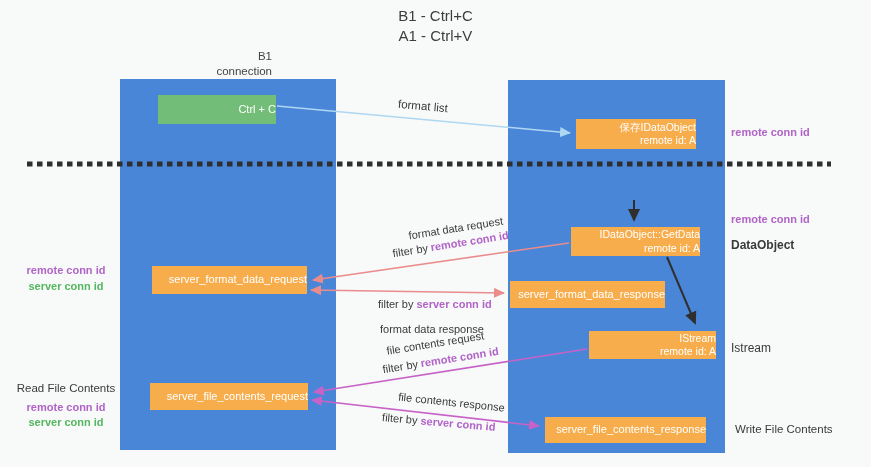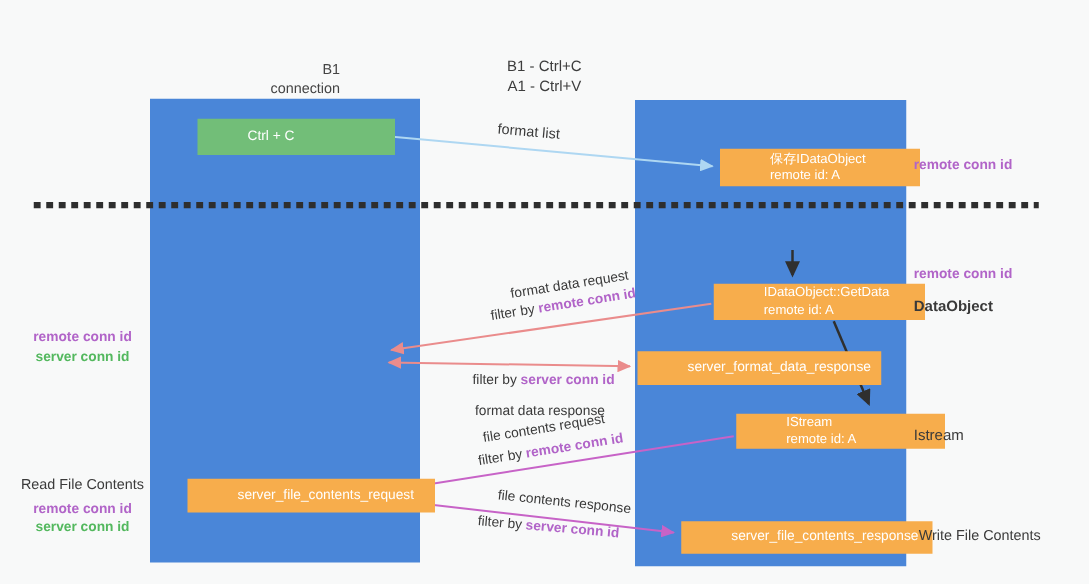--- a/index.html
+++ b/index.html
@@ -1,25 +1,25 @@
 <!DOCTYPE html>
 <html><head>
 <meta charset="utf-8">
 <style>
   html,body{margin:0;padding:0;}
   body{font-family:"Liberation Sans","DejaVu Sans",sans-serif;background:#f8f9f9;}
   #canvas{position:relative;width:871px;height:467px;background:#f8f9f9;overflow:hidden;}
   .col{position:absolute;background:#4a86d8;z-index:1;}
   #arrows{position:absolute;left:0;top:0;z-index:2;}
-  .box{position:absolute;display:flex;flex-direction:column;align-items:flex-start;justify-content:center;
-       color:#fff;font-size:11px;line-height:1.25;text-align:center;z-index:3;white-space:nowrap;padding-left:40px;}
+  .box{position:absolute;display:flex;flex-direction:column;align-items:flex-end;justify-content:center;
+       color:#fff;font-size:11px;line-height:1.25;text-align:center;z-index:3;white-space:nowrap;}
   .box.orange{background:#f7ad4c;}
   .box.green{background:#72be78;}
   .col-header{position:absolute;text-align:right;font-size:11.5px;color:#444;line-height:1.3;z-index:3;}
-  .title{position:absolute;left:328px;top:6px;width:215px;text-align:center;font-size:12px;color:#3d3d3d;line-height:1.3;z-index:3;margin-top:40px;}
+  .title{position:absolute;left:328px;top:6px;width:215px;text-align:center;font-size:15px;color:#3d3d3d;line-height:1.3;z-index:3;}
   .flow-label{position:absolute;font-size:11px;color:#3a3a3a;white-space:nowrap;z-index:3;}
   .side-label{position:absolute;font-size:11px;color:#3a3a3a;white-space:nowrap;z-index:3;}
   .left-margin{left:5px;width:122px;text-align:center;}
   .bold-purple{color:#b164c8;font-weight:bold;}
   .bold-green{color:#53b85e;font-weight:bold;}
   .sp{margin-right:3px;}
 </style>
 </head>
 <body>
 
@@ -76,20 +76,23 @@
     <div>保存IDataObject</div>
     <div>remote id: A</div>
   </div>
 
 
   <div class="box orange" style="left:571px;top:227px;width:129px;height:29px;font-size:10.5px;">
     <div>IDataObject::GetData</div>
     <div>remote id: A</div>
   </div>
 
+  <div class="box orange" style="left:152px;top:266px;width:155px;height:28px;">
+    <div>server_format_data_request</div>
+  </div>
 
   <div class="box orange" style="left:510px;top:281px;width:155px;height:27px;">
     <div>server_format_data_response</div>
   </div>
 
   <div class="box orange" style="left:589px;top:331px;width:127px;height:28px;font-size:10.5px;">
     <div>IStream</div>
     <div>remote id: A</div>
   </div>
 

